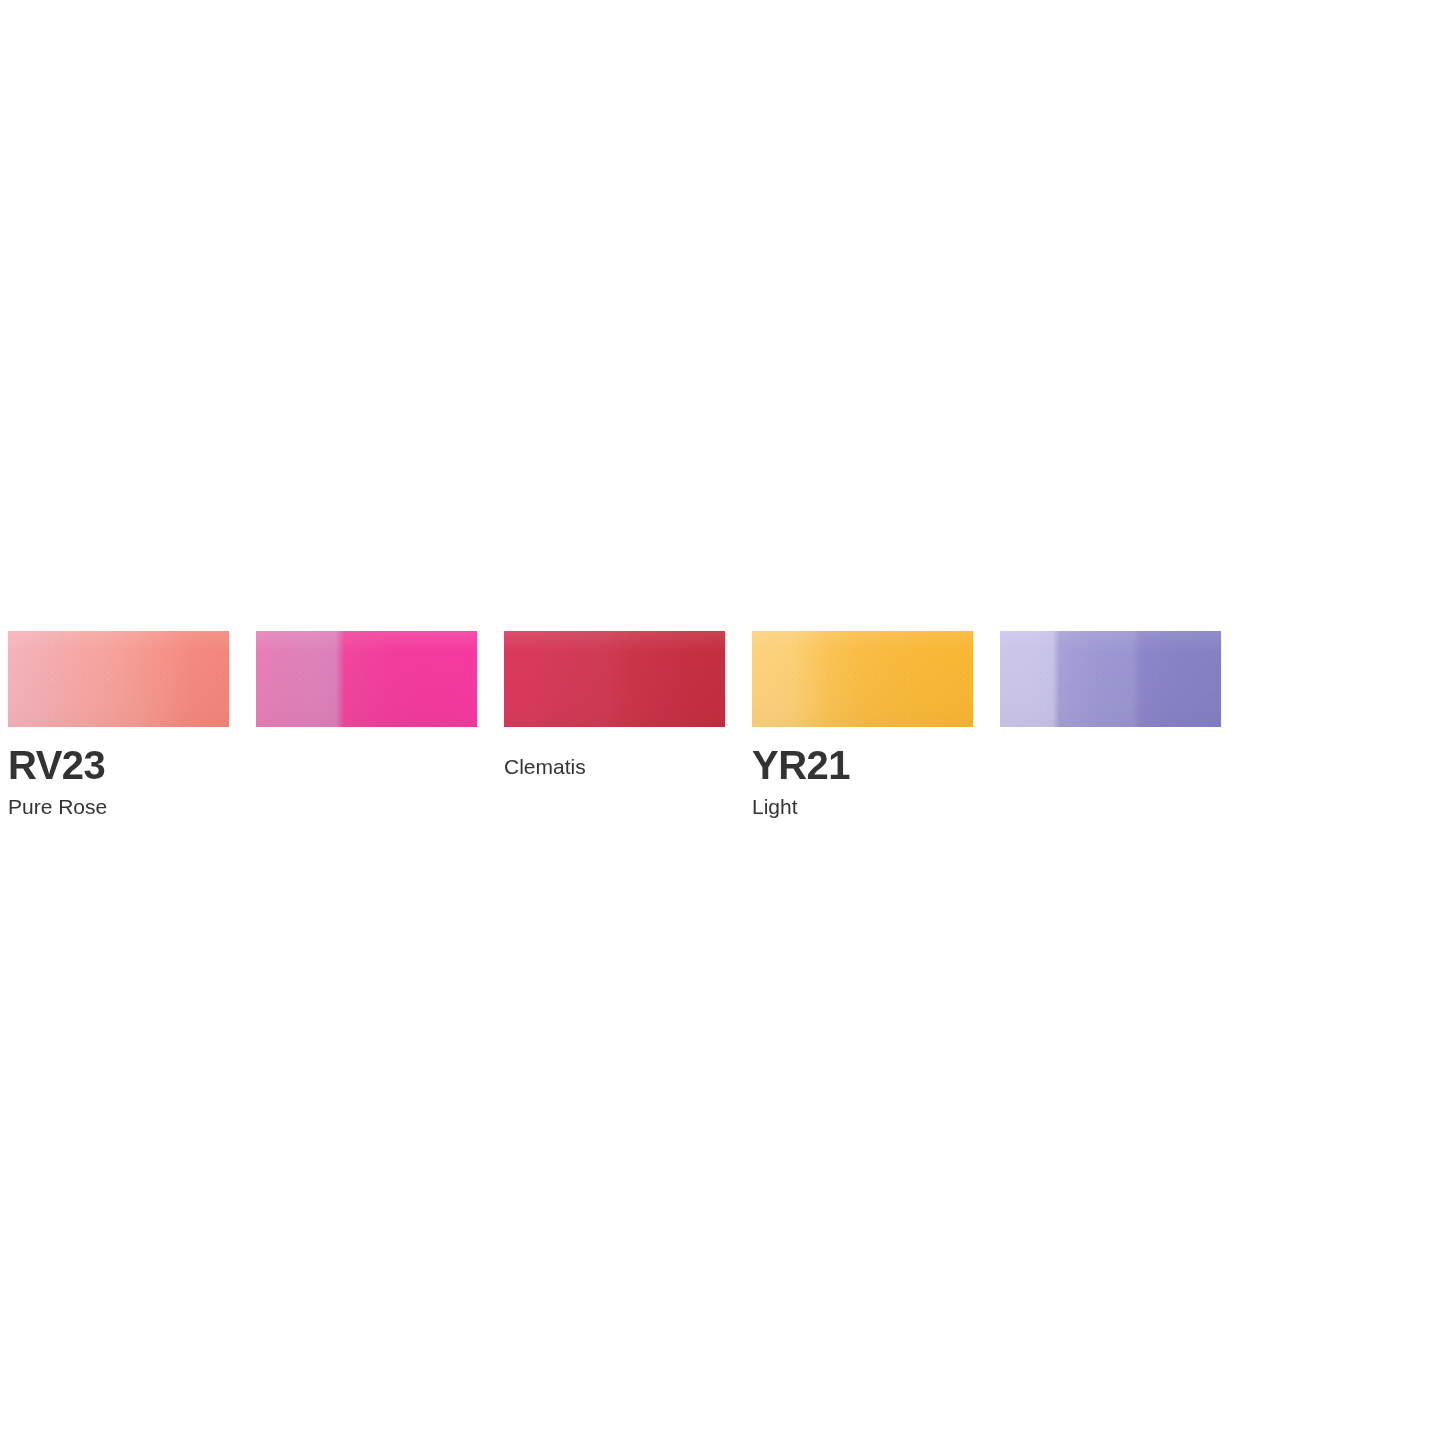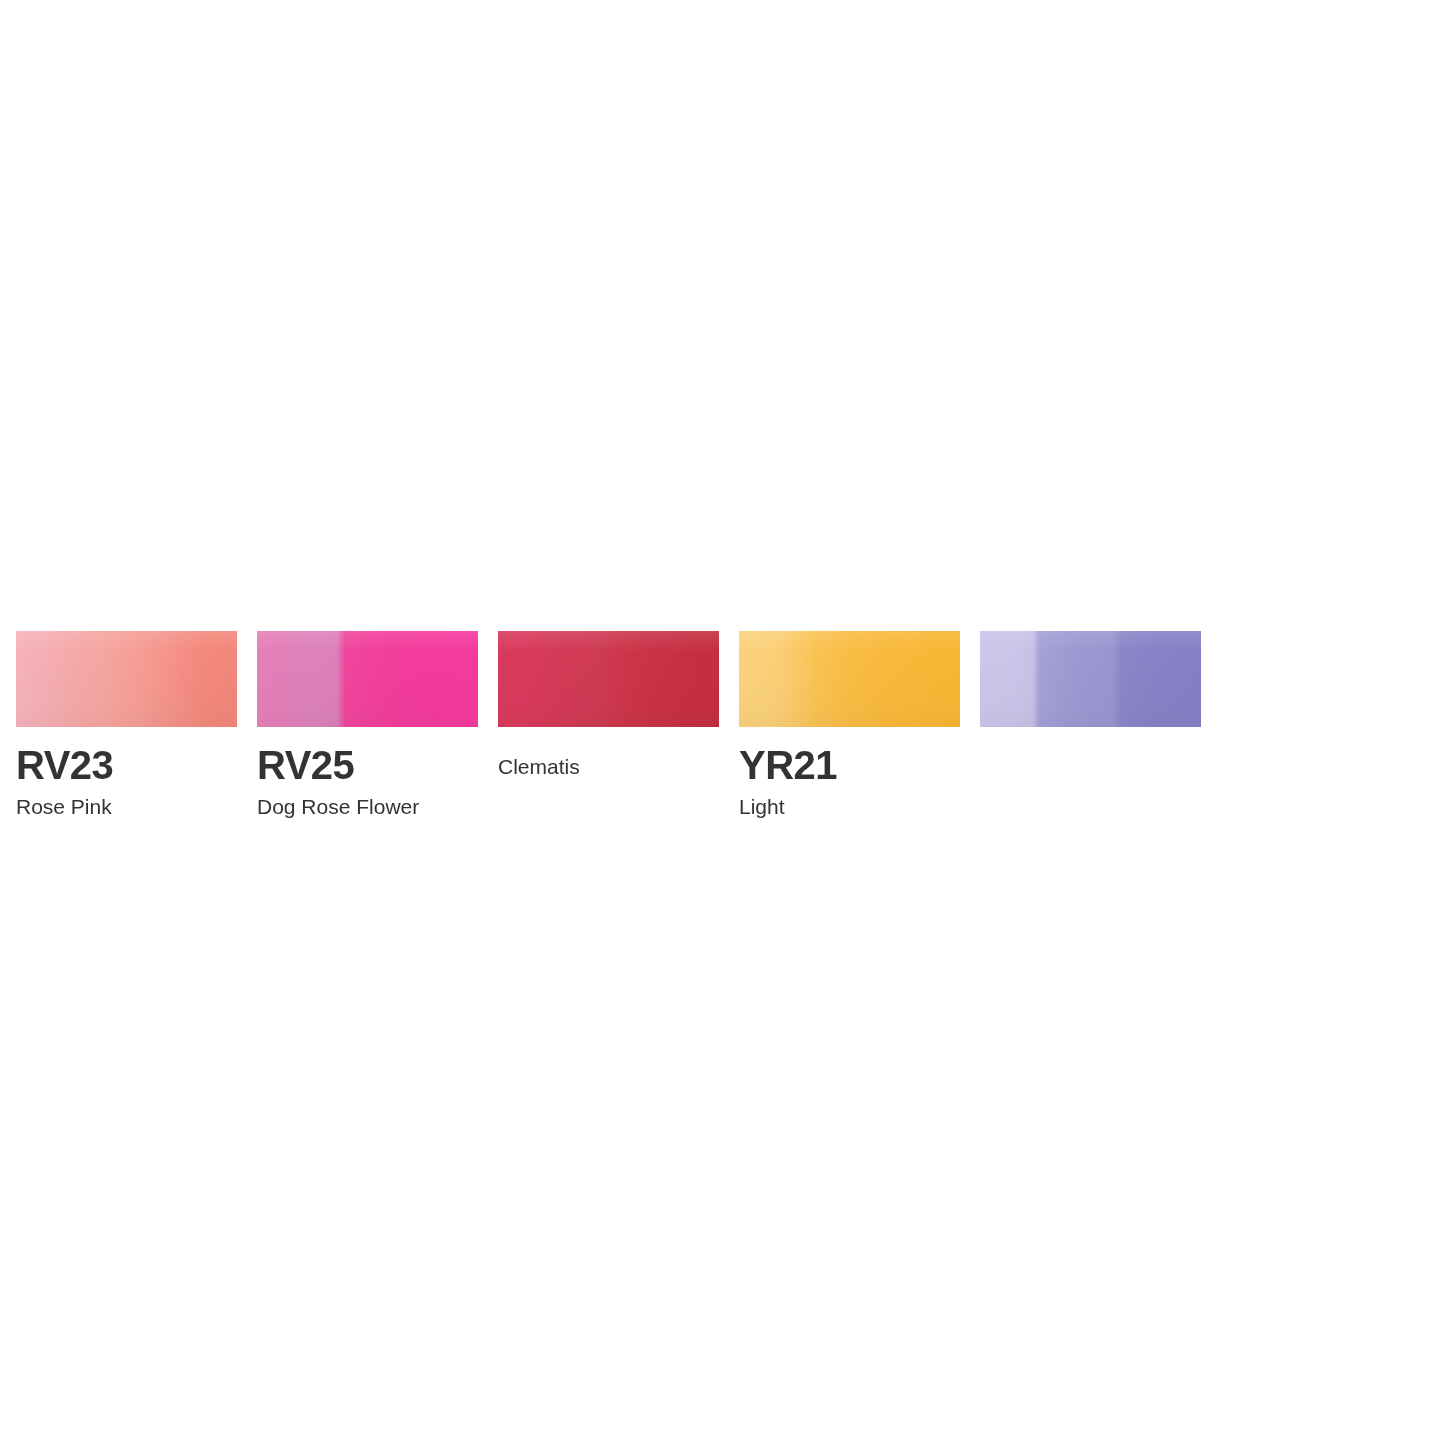--- a/index.html
+++ b/index.html
@@ -15,26 +15,26 @@
     overflow: hidden;
   }
   #sheet {
     position: relative;
     width: 1445px;
     height: 1445px;
     background: #ffffff;
   }
   #swatch-row {
     position: absolute;
-    left: 16px;
+    left: 8px;
     top: 631px;
     width: 1397px;
     display: flex;
     flex-direction: row;
-    gap: 20px;
+    gap: 27px;
   }
   .swatch-cell {
     width: 221px;
     flex: 0 0 221px;
   }
   .swatch-chip {
     position: relative;
     width: 221px;
     height: 96px;
     overflow: hidden;
@@ -92,33 +92,29 @@
   <div id="swatch-row">
 
     <div class="swatch-cell">
       <div class="swatch-chip">
         <div class="ink" style="background: linear-gradient(to right, rgb(246, 179, 187) 0%, rgb(244, 174, 180) 14%, rgb(245, 169, 169) 26%, rgb(246, 164, 158) 42%, rgb(245, 156, 147) 58%, rgb(245, 145, 136) 72%, rgb(244, 137, 125) 84%, rgb(243, 134, 122) 100%);"></div>
         <div class="sheen"></div>
         <div class="grain"></div>
       </div>
       <div class="swatch-label">
         <div class="swatch-code">RV23</div>
-        <div class="swatch-name">Rose Pink</div>
+        <div class="swatch-name">Pure Rose</div>
       </div>
     </div>
 
     <div class="swatch-cell">
       <div class="swatch-chip">
         <div class="ink" style="background: linear-gradient(to right, rgb(231, 127, 184) 0%, rgb(226, 127, 184) 12%, rgb(221, 130, 187) 26%, rgb(221, 127, 186) 36%, rgb(240, 70, 157) 40%, rgb(242, 61, 156) 60%, rgb(244, 58, 158) 80%, rgb(245, 58, 159) 100%);"></div>
         <div class="sheen"></div>
         <div class="grain"></div>
-      </div>
-      <div class="swatch-label">
-        <div class="swatch-code">RV25</div>
-        <div class="swatch-name">Dog Rose Flower</div>
       </div>
     </div>
 
     <div class="swatch-cell">
       <div class="swatch-chip">
         <div class="ink" style="background: linear-gradient(to right, rgb(217, 58, 92) 0%, rgb(217, 58, 92) 14%, rgb(213, 58, 88) 22%, rgb(209, 58, 85) 34%, rgb(207, 58, 84) 46%, rgb(204, 53, 73) 58%, rgb(201, 49, 71) 72%, rgb(198, 47, 66) 86%, rgb(196, 46, 64) 100%);"></div>
         <div class="sheen"></div>
         <div class="grain"></div>
       </div>
       <div class="swatch-label">

